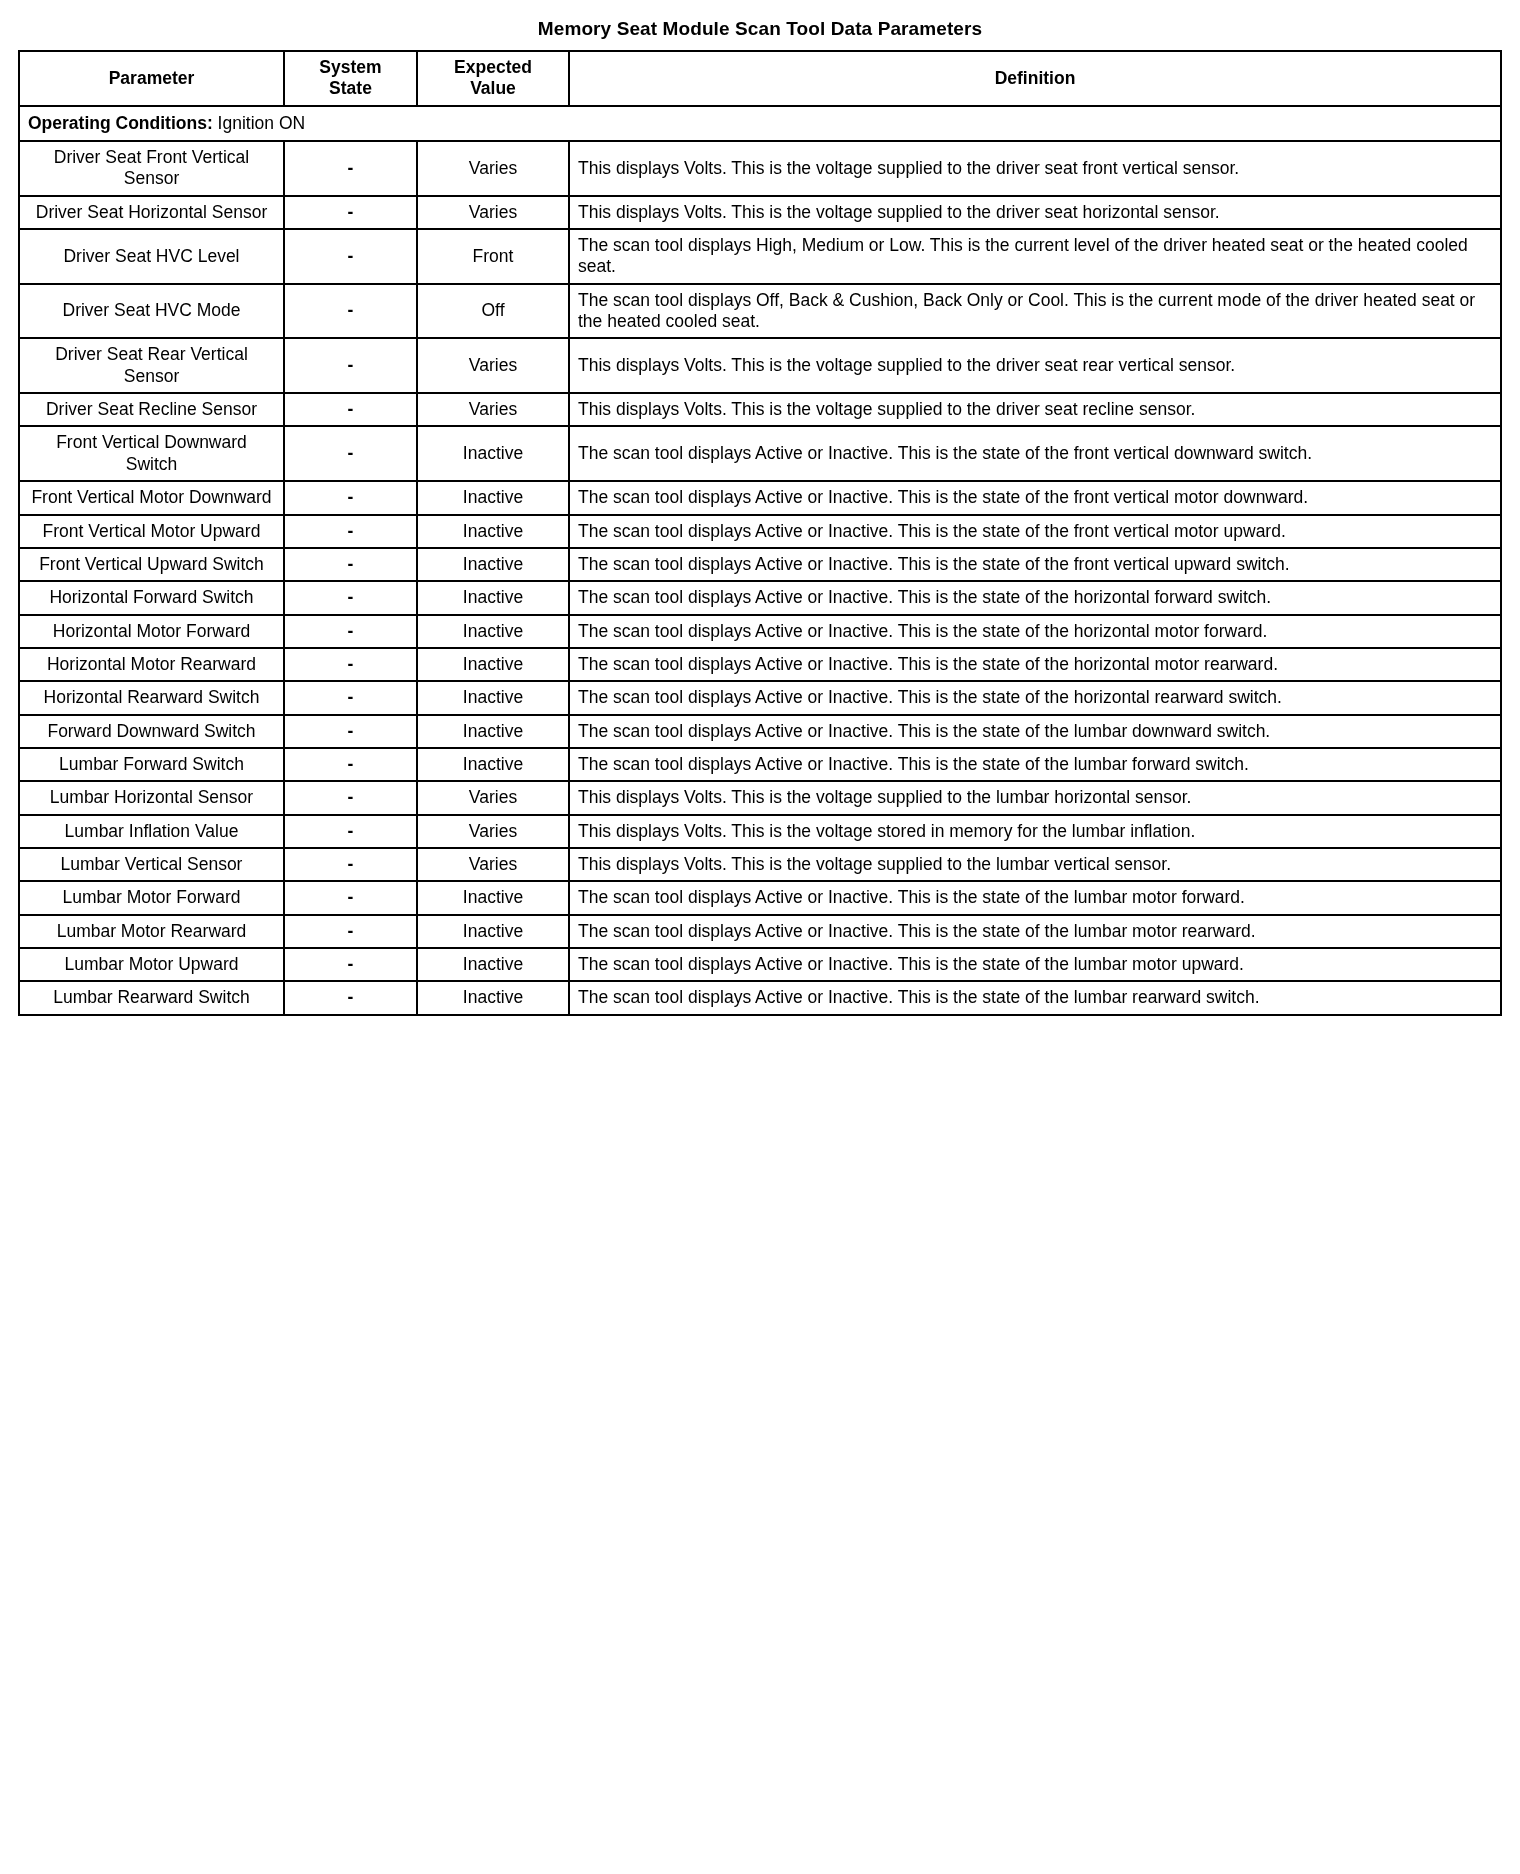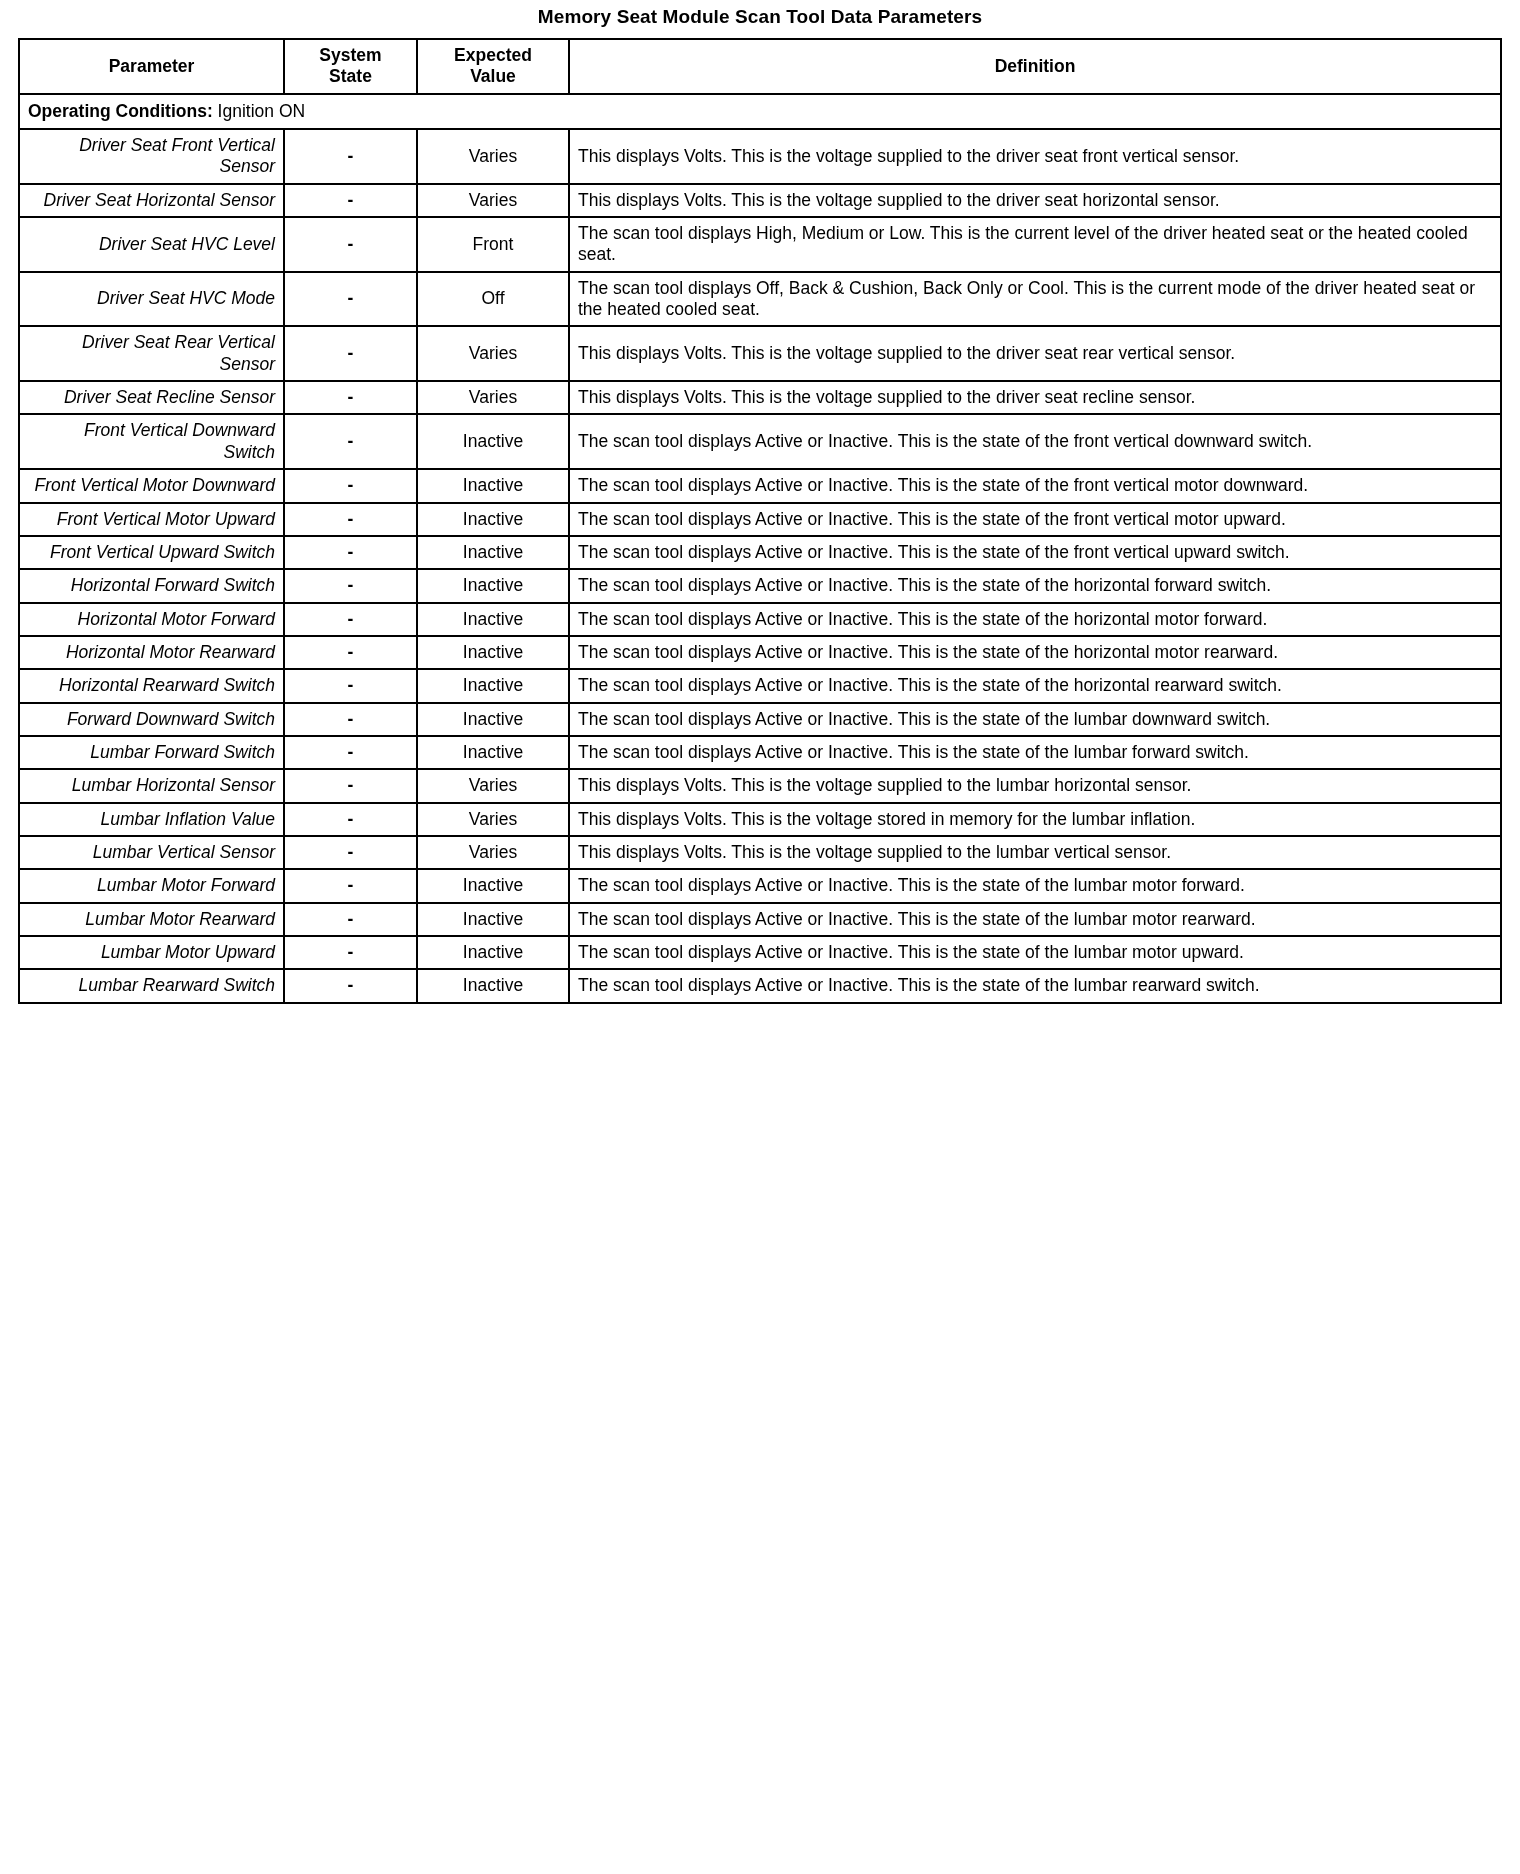--- a/index.html
+++ b/index.html
@@ -8,21 +8,21 @@
     background: #ffffff;
   }
   body {
     width: 1520px;
     font-family: "Liberation Sans", sans-serif;
     color: #000000;
   }
   .page {
     width: 1520px;
     box-sizing: border-box;
-    padding: 0 18px;
+    padding: 12px 18px;
   }
   .doc-title {
     text-align: center;
     font-size: 19px;
     font-weight: bold;
     padding: 6px 0 10px 0;
     letter-spacing: 0.1px;
   }
   table.params {
     border-collapse: collapse;
@@ -42,23 +42,22 @@
     font-weight: bold;
     font-size: 18px;
     padding: 8px 6px;
   }
   col.c-param { width: 265px; }
   col.c-state { width: 133px; }
   col.c-value { width: 152px; }
   col.c-def   { width: 932px; }
 
   td.param {
-    text-align: right;
-    vertical-align: middle;
-    font-style: italic;
+    text-align: center;
+    vertical-align: middle;
   }
   td.state {
     text-align: center;
     font-weight: bold;
     vertical-align: middle;
   }
   td.value {
     text-align: center;
     vertical-align: middle;
     border-radius: 27px;

